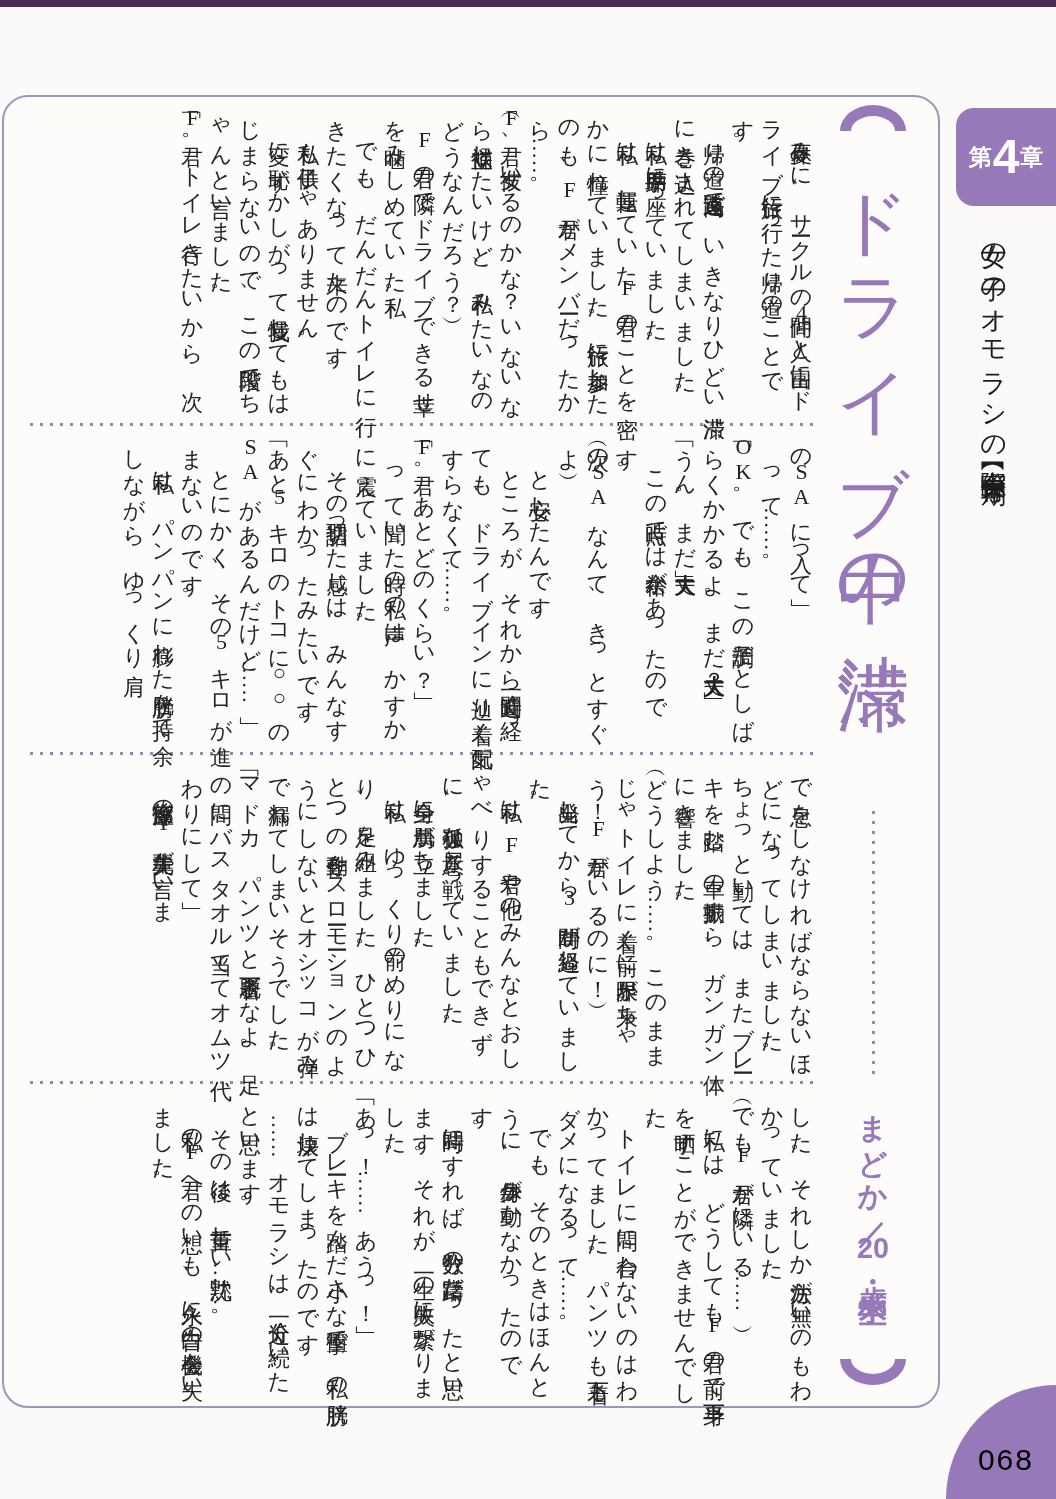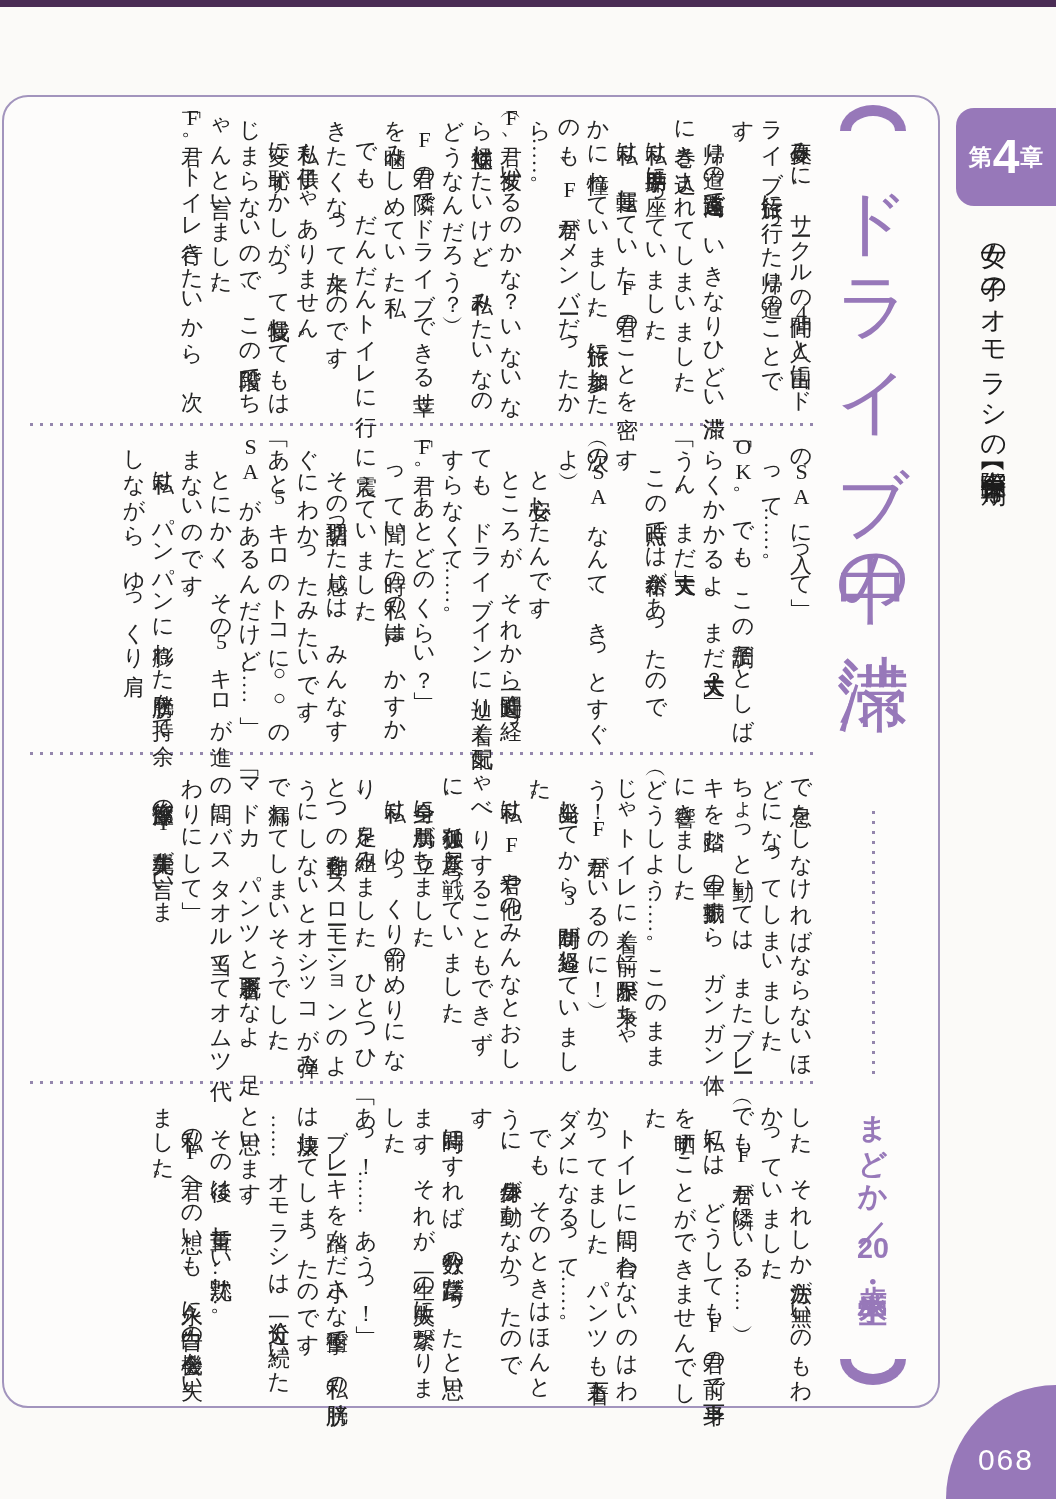--- a/index.html
+++ b/index.html
@@ -68,21 +68,21 @@
     writing-mode:vertical-rl;
     font-family:"Liberation Sans","DejaVu Sans",sans-serif;
     font-size:26px;letter-spacing:2px;color:#1c1c1c;font-weight:500;
   }
   
   .page-blob{
     position:absolute;right:0;bottom:0;width:110px;height:114px;
     background:var(--accent);border-radius:100% 0 0 0;
   }
   .page-blob span{
-    position:absolute;right:22px;bottom:22px;color:#ffffff;
+    position:absolute;right:22px;bottom:22px;color:#000000;
     font-family:"Liberation Sans","DejaVu Sans",sans-serif;
     font-size:30px;letter-spacing:2px;
   }
 </style>
 </head>
 <body>
 
 <div class="page">
 
   <div class="top-bar"></div>

